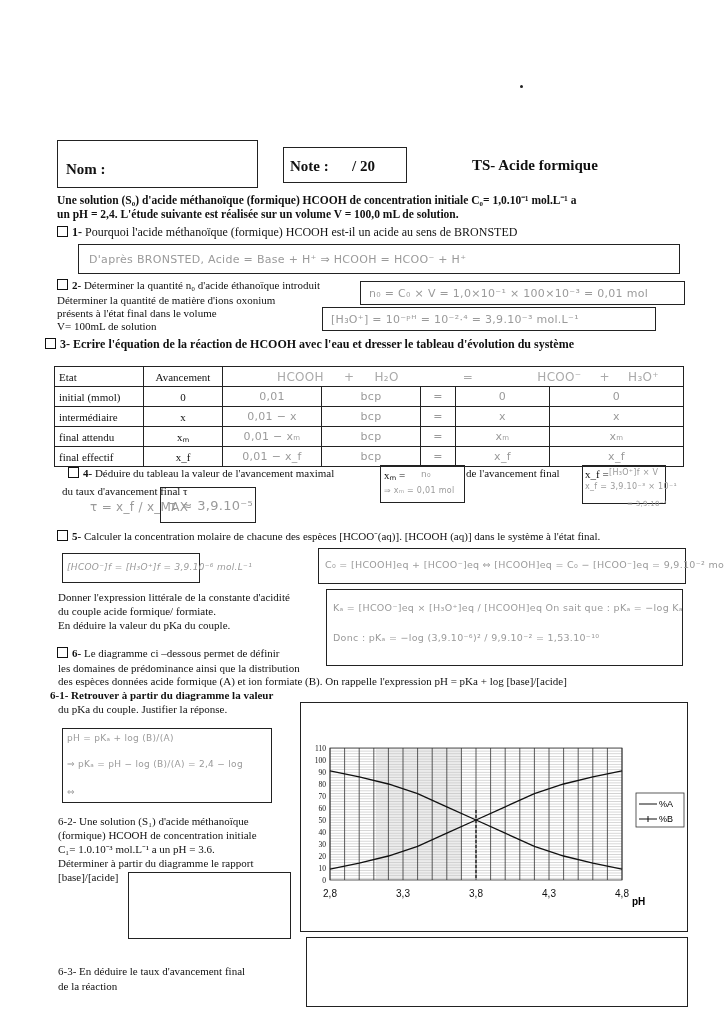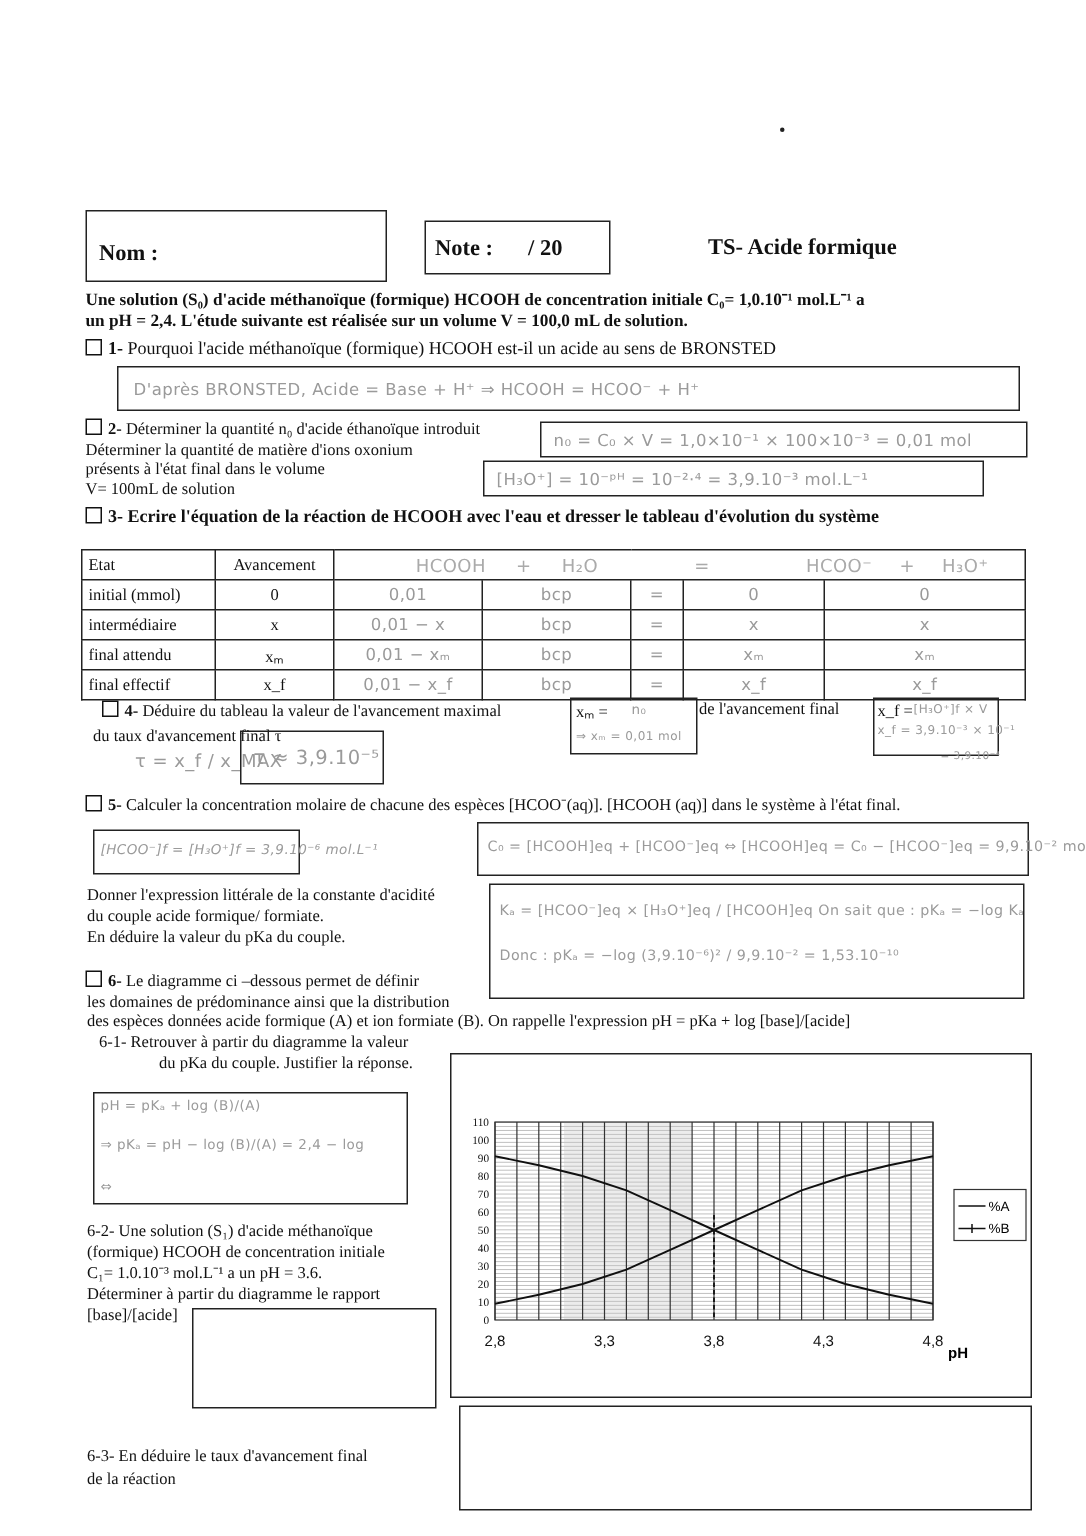--- a/index.html
+++ b/index.html
@@ -44,21 +44,21 @@
 <div class="abs t" style="left:57px;top:294px;">Déterminer la quantité de matière d'ions oxonium</div>
 <div class="abs t" style="left:57px;top:307px;">présents à l'état final dans le volume</div>
 <div class="abs t" style="left:57px;top:320px;">V= 100mL de solution</div>
 <div class="box" style="left:360px;top:281px;width:325px;height:24px;padding-left:16px;">
   <span class="abs hw" style="left:8px;top:5px;">n₀ = C₀ × V = 1,0×10⁻¹ × 100×10⁻³ = 0,01 mol</span>
 </div>
 <div class="box" style="left:322px;top:307px;width:334px;height:24px;">
   <span class="abs hw" style="left:8px;top:5px;">[H₃O⁺] = 10⁻ᵖᴴ = 10⁻²·⁴ = 3,9.10⁻³ mol.L⁻¹</span>
 </div>
 
-<div class="abs t" style="left:57px;top:338px;font-size:12px;">
+<div class="abs t" style="left:45px;top:338px;font-size:12px;">
   <span class="cb"></span><b>3-</b> <b>Ecrire l'équation de la réaction de HCOOH avec l'eau et dresser le tableau d'évolution du système</b>
 </div>
 
 <table class="evo">
   <tbody>
       <tr>
     <td style="width:80px;">Etat</td>
     <td style="width:70px;text-align:center;">Avancement</td>
     <td colspan="5" class="hw" style="color:#aaa;font-size:12px;text-align:center;">
       <span style="margin-left:30px">HCOOH</span>
@@ -145,22 +145,22 @@
 <div class="box" style="left:326px;top:589px;width:357px;height:77px;">
   <span class="abs hw" style="left:6px;top:12px;font-size:9.5px;">Kₐ = [HCOO⁻]eq × [H₃O⁺]eq / [HCOOH]eq     On sait que : pKₐ = −log Kₐ</span>
   <span class="abs hw" style="left:6px;top:42px;font-size:9.5px;">Donc : pKₐ = −log (3,9.10⁻⁶)² / 9,9.10⁻² = 1,53.10⁻¹⁰</span>
 </div>
 
 <div class="abs t" style="left:57px;top:647px;">
   <span class="cb"></span><b>6-</b> <span>Le diagramme ci –dessous permet de définir</span>
 </div>
 <div class="abs t" style="left:58px;top:662px;">les domaines de prédominance ainsi que la distribution</div>
 <div class="abs t" style="left:58px;top:675px;"> des espèces données acide formique (A)   et ion formiate (B). On rappelle l'expression pH = pKa + log [base]/[acide]</div>
-<div class="abs t" style="left:66px;top:689px;">6-1- Retrouver à partir du diagramme la valeur</div>
-<div class="abs t" style="left:58px;top:703px;margin-left:48px;">du pKa du couple. Justifier la réponse.</div>
+<div class="abs t" style="left:50px;top:689px;font-weight:bold;">6-1- Retrouver à partir du diagramme la valeur</div>
+<div class="abs t" style="left:58px;top:703px;">du pKa du couple. Justifier la réponse.</div>
 <div class="box" style="left:62px;top:728px;width:210px;height:75px;">
   <span class="abs hw" style="left:4px;top:4px;font-size:9px;">pH = pKₐ + log (B)/(A)</span>
   <span class="abs hw" style="left:4px;top:30px;font-size:9px;">⇒ pKₐ = pH − log (B)/(A) = 2,4 − log</span>
   <span class="abs hw" style="left:4px;top:58px;font-size:9px;">⇔</span>
 </div>
 <div class="abs t" style="left:58px;top:815px;">6-2- Une solution (S₁) d'acide méthanoïque</div>
 <div class="abs t" style="left:58px;top:829px;">(formique) HCOOH de concentration initiale</div>
 <div class="abs t" style="left:58px;top:843px;text-align:right;">C₁= 1.0.10⁻³  mol.L⁻¹ a un pH = 3.6.</div>
 <div class="abs t" style="left:58px;top:857px;">Déterminer à partir du diagramme le rapport</div>
 <div class="abs t" style="left:58px;top:871px;">[base]/[acide]</div>

